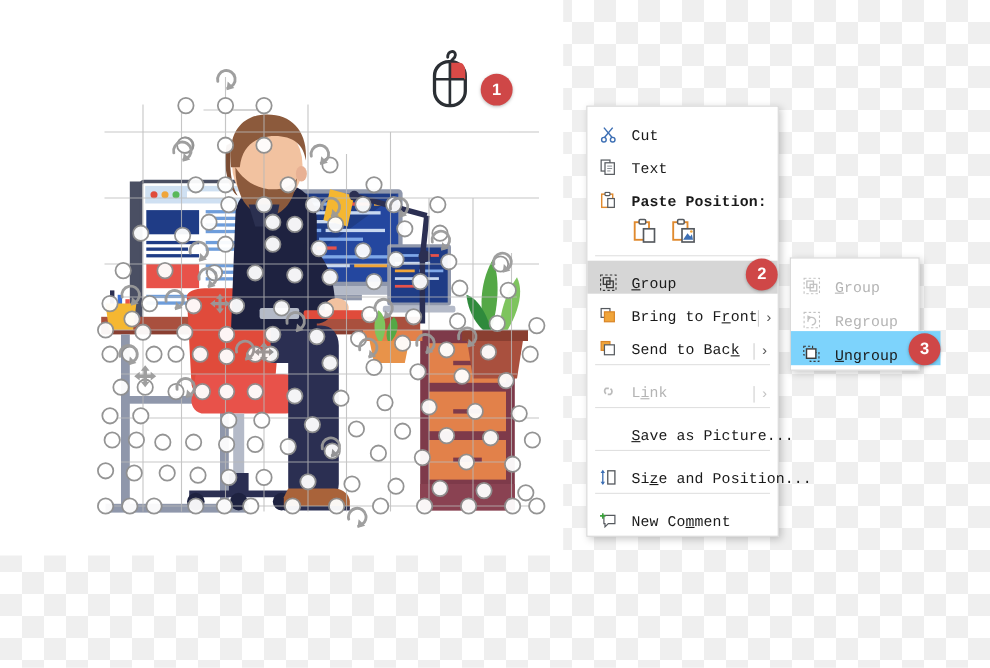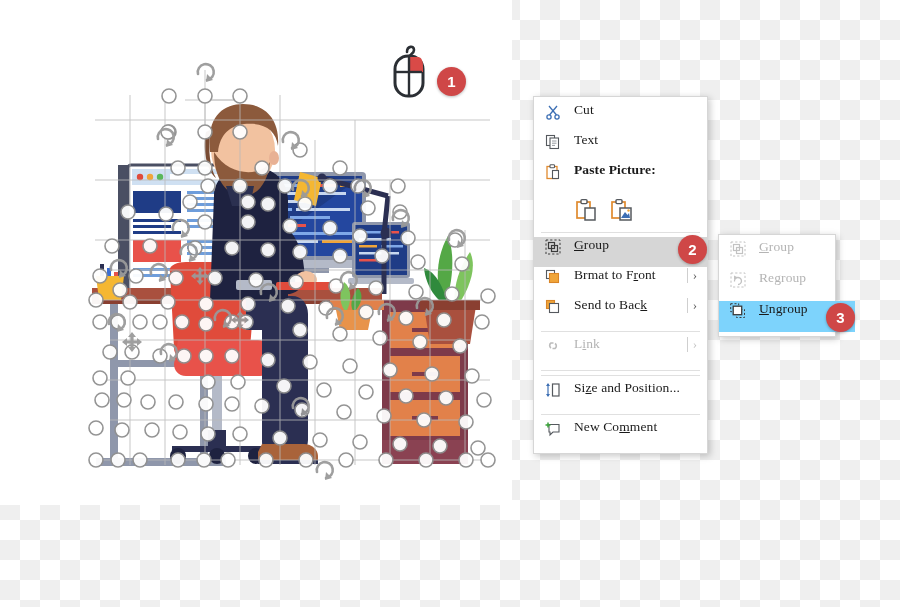--- a/index.html
+++ b/index.html
@@ -77,26 +77,26 @@
     box-shadow: 2px 2px 7px rgba(0,0,0,0.22);
     padding: 5px 0 4px 0;
     z-index: 20;
     box-sizing: border-box;
   }
 
   .menu-item {
     position: relative;
     height: 30px;
     display: flex;
-    align-items: flex-start;
+    align-items: flex-end;
     padding: 0 4px 0 8px;
     font-size: 13.5px;
     color: #1a1a1a;
     box-sizing: border-box;
-    font-family: Liberation Serif, serif;
+    font-family: Liberation Mono, monospace;
     white-space: nowrap;
   }
   .menu-item.bold .mi-label { font-weight: bold; }
   .menu-item.highlight { background: #d6d6d6; }
   .menu-item.disabled { color: #b4b4b4; }
 
   .mi-icon {
     width: 22px;
     min-width: 22px;
     height: 20px;
@@ -615,21 +615,21 @@
     </div>
 
     <div class="menu-item bold">
       <span class="mi-icon">
         <svg width="16" height="16" viewBox="0 0 16 16">
           <rect x="2" y="2.5" width="10" height="12" fill="#ffffff" stroke="#e08a2e" stroke-width="1.3"></rect>
           <rect x="5" y="0.8" width="4.5" height="3" rx="0.8" fill="#ffffff" stroke="#55595e" stroke-width="1.1"></rect>
           <rect x="7.5" y="6.5" width="6" height="8" fill="#ffffff" stroke="#55595e" stroke-width="1.1"></rect>
         </svg>
       </span>
-      <span class="mi-label"><span>Paste Picture:</span></span>
+      <span class="mi-label"><span>Paste Position:</span></span>
     </div>
 
     <div class="paste-row">
       <span>
         <svg width="24" height="24" viewBox="0 0 24 24">
           <rect x="3" y="4" width="13" height="16" fill="#ffffff" stroke="#e08a2e" stroke-width="1.7"></rect>
           <rect x="7" y="1.6" width="6" height="4" rx="1" fill="#ffffff" stroke="#55595e" stroke-width="1.4"></rect>
           <rect x="11" y="10" width="10" height="12" fill="#ffffff" stroke="#55595e" stroke-width="1.5"></rect>
         </svg>
       </span>
@@ -657,21 +657,21 @@
       <span class="mi-label"><u>G</u><span>roup</span></span>
     </div>
 
     <div class="menu-item">
       <span class="mi-icon">
         <svg width="16" height="16" viewBox="0 0 16 16">
           <rect x="1.5" y="1.5" width="8" height="8" fill="none" stroke="#55595e" stroke-width="1.1"></rect>
           <rect x="4.5" y="4.5" width="9" height="9" fill="#f0a53a" stroke="#d98527" stroke-width="1.1"></rect>
         </svg>
       </span>
-      <span class="mi-label">B<span>rmat to F</span><u>r</u>ont</span>
+      <span class="mi-label">B<span>ring to F</span><u>r</u>ont</span>
       <span class="mi-arrow"><span class="sep"></span>›</span>
     </div>
 
     <div class="menu-item">
       <span class="mi-icon">
         <svg width="16" height="16" viewBox="0 0 16 16">
           <rect x="1.5" y="1.5" width="8" height="8" fill="#f0a53a" stroke="#d98527" stroke-width="1.1"></rect>
           <rect x="4.5" y="4.5" width="9" height="9" fill="#ffffff" stroke="#55595e" stroke-width="1.1"></rect>
         </svg>
       </span>
@@ -687,20 +687,24 @@
           <path d="M6 10 A3 3 0 0 1 6 5 L8.5 5" fill="none" stroke="#bcbcbc" stroke-width="1.6"></path>
           <path d="M10 5.5 A3 3 0 0 1 10 10.5 L7.5 10.5" fill="none" stroke="#bcbcbc" stroke-width="1.6"></path>
         </svg>
       </span>
       <span class="mi-label">L<u>i</u>nk</span>
       <span class="mi-arrow"><span class="sep"></span>›</span>
     </div>
 
     <div class="menu-sep"></div>
 
+    <div class="menu-item">
+      <span class="mi-icon"></span>
+      <span class="mi-label"><u>S</u>ave as Picture...</span>
+    </div>
 
     <div class="menu-sep"></div>
 
 
     <div class="menu-item">
       <span class="mi-icon">
         <svg width="16" height="16" viewBox="0 0 16 16">
           <line x1="3" y1="2" x2="3" y2="14" stroke="#3d6fb4" stroke-width="1.2"></line>
           <polygon points="3,1 5,4 1,4" fill="#3d6fb4"></polygon>
           <polygon points="3,15 5,12 1,12" fill="#3d6fb4"></polygon>

